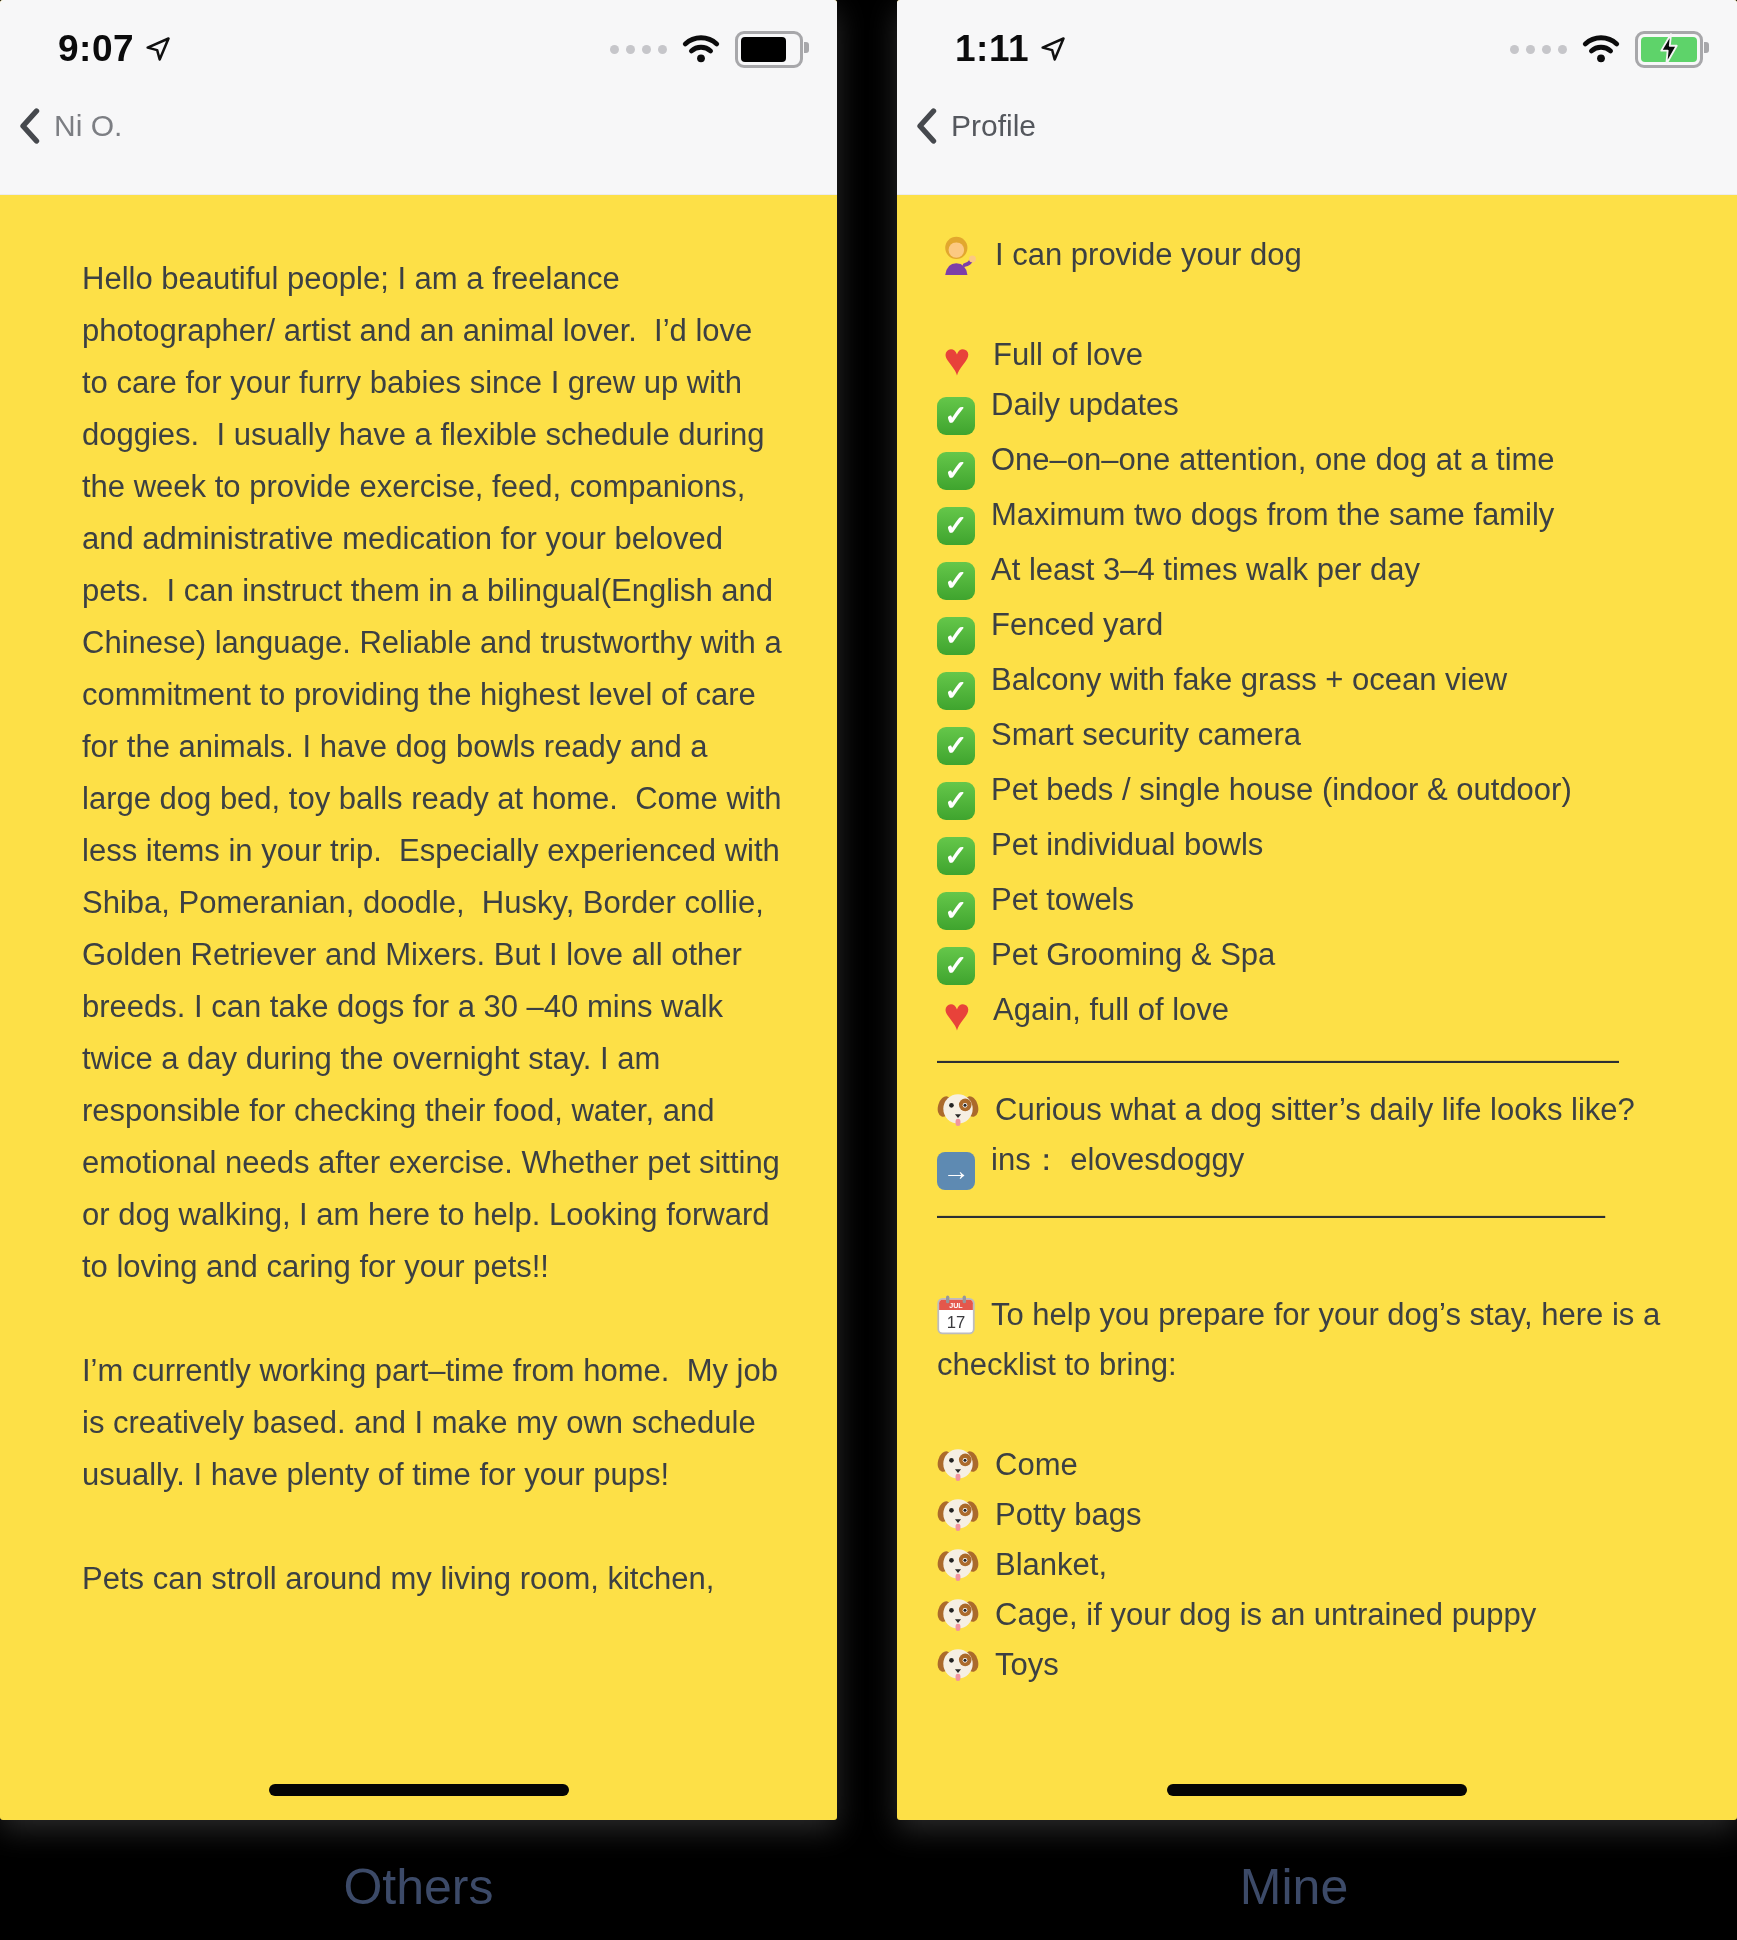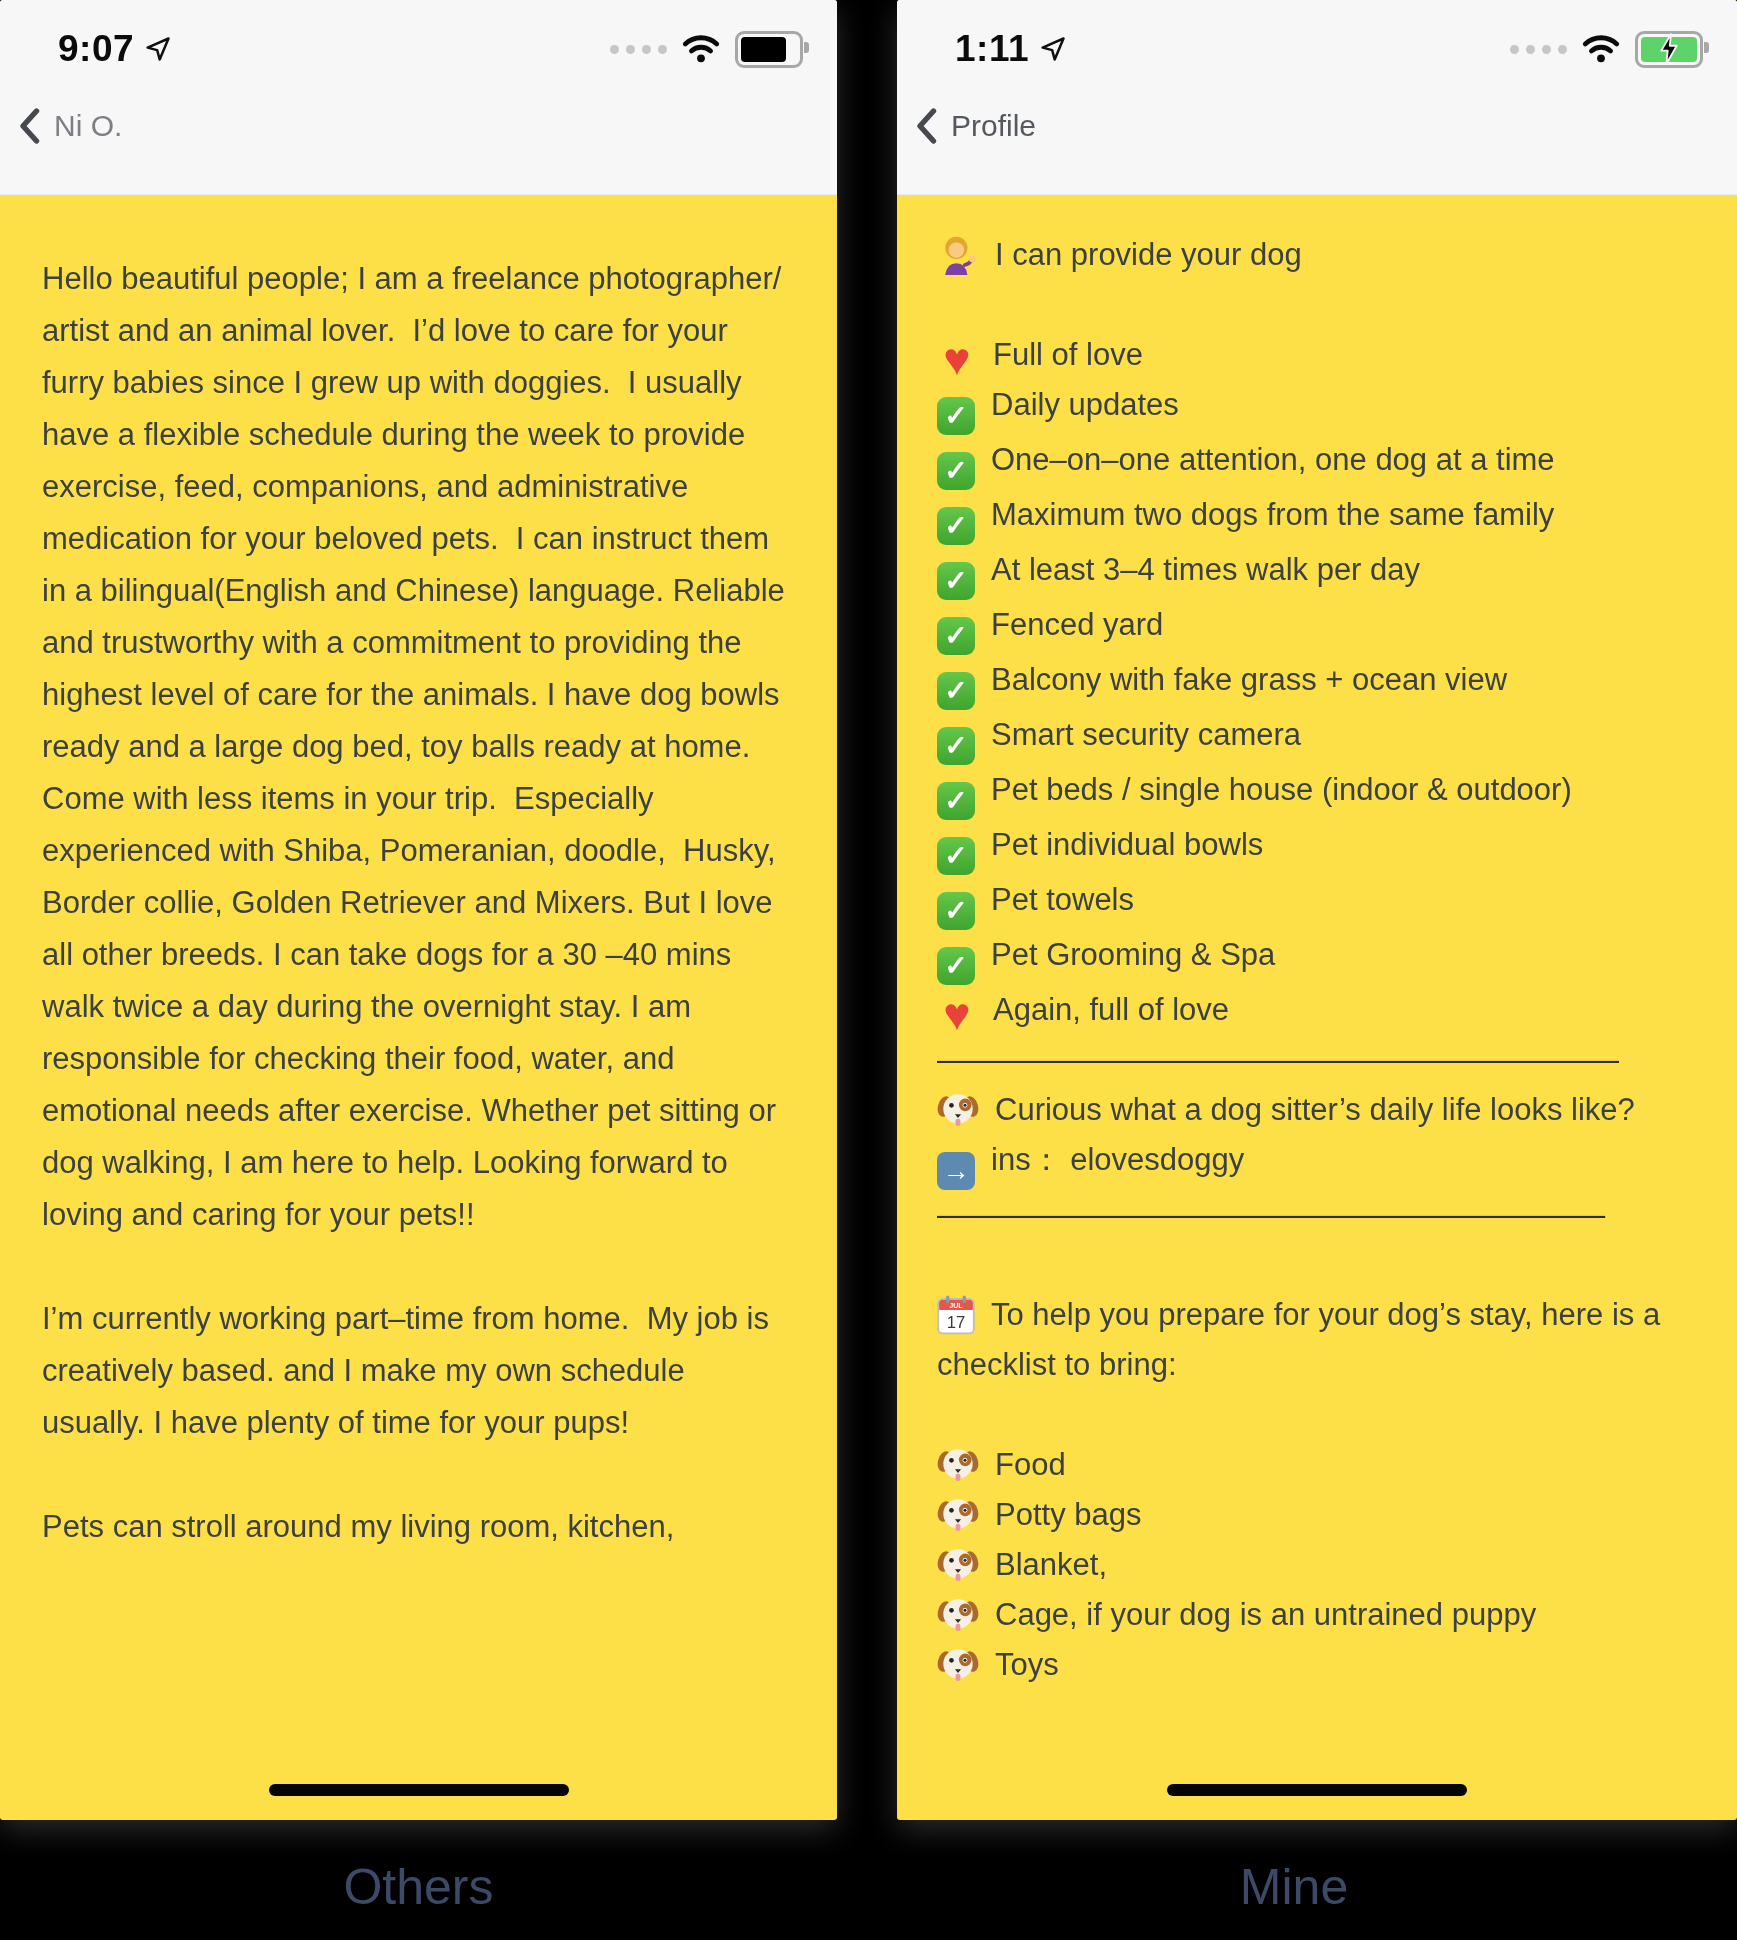--- a/index.html
+++ b/index.html
@@ -43,21 +43,21 @@
   .chev{width:22px;height:36px;}
   .nav-title{font-size:30px;color:#7c7e83;}
   .phone.right .nav-title{color:#55585e;}
 
   
   .content{
     position:absolute;left:0;right:0;color:#3c4043;overflow:hidden;
   }
   .bio{
     top:195px;bottom:0;padding:58px 52px 0 42px;
-    font-size:31px;line-height:52px;
+    font-size:31px;line-height:52px;margin-left:40px;
   }
   .bio p{margin:0 0 52px 0;white-space:pre-wrap;}
 
   .list{
     top:195px;height:1517px;padding:35px 40px 0 40px;box-sizing:border-box;
     font-size:31px;line-height:50px;
   }
   .list .line{min-height:50px;}
   .list .spacer{height:50px;}
   .list .separator{color:#2c2f33;letter-spacing:0;}
@@ -234,21 +234,21 @@
               <ellipse cx="6.5" cy="14" rx="5.6" ry="9" fill="#ab6a2b" transform="rotate(16 6.5 14)"></ellipse>
               <ellipse cx="29.5" cy="14" rx="5.6" ry="9" fill="#ab6a2b" transform="rotate(-16 29.5 14)"></ellipse>
               <circle cx="18" cy="16" r="12.6" fill="#f6efe3"></circle>
               <circle cx="24.2" cy="12.6" r="5.4" fill="#ab6a2b"></circle>
               <circle cx="12.4" cy="13" r="2" fill="#232323"></circle>
               <circle cx="24" cy="13" r="2" fill="#fff"></circle>
               <circle cx="24" cy="13" r="1.3" fill="#232323"></circle>
               <path d="M15.4 20.6 h5.2 l-2.6 3.2 z" fill="#2a2a2a"></path>
               <rect x="15.9" y="24.4" width="4.2" height="6.4" rx="2.1" fill="#f0959f"></rect>
             </svg>
-          </span><span class="txt">Food</span></div>
+          </span><span class="txt">Come</span></div>
         <div class="line"><span class="icon i-dog">
             <svg viewBox="0 0 36 34">
               <ellipse cx="6.5" cy="14" rx="5.6" ry="9" fill="#ab6a2b" transform="rotate(16 6.5 14)"></ellipse>
               <ellipse cx="29.5" cy="14" rx="5.6" ry="9" fill="#ab6a2b" transform="rotate(-16 29.5 14)"></ellipse>
               <circle cx="18" cy="16" r="12.6" fill="#f6efe3"></circle>
               <circle cx="24.2" cy="12.6" r="5.4" fill="#ab6a2b"></circle>
               <circle cx="12.4" cy="13" r="2" fill="#232323"></circle>
               <circle cx="24" cy="13" r="2" fill="#fff"></circle>
               <circle cx="24" cy="13" r="1.3" fill="#232323"></circle>
               <path d="M15.4 20.6 h5.2 l-2.6 3.2 z" fill="#2a2a2a"></path>

